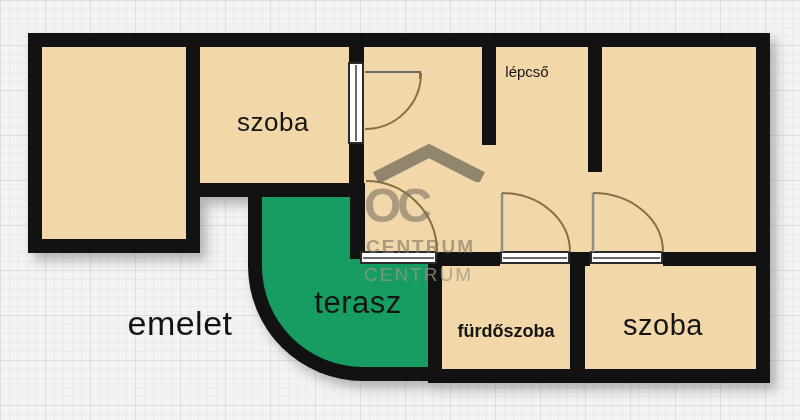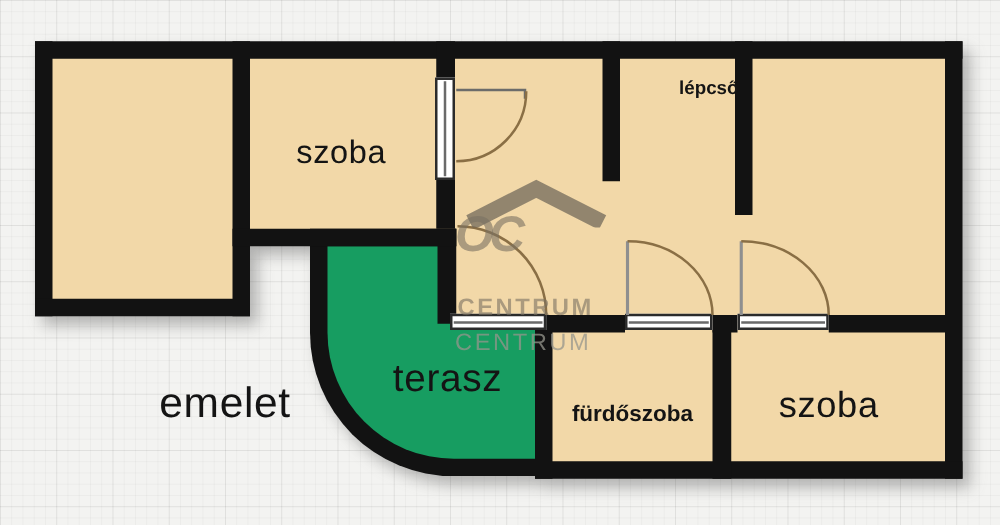--- a/index.html
+++ b/index.html
@@ -29,21 +29,21 @@
   .threshold{
     background:#ffffff;border:2px solid #2b2b2b;box-sizing:border-box;
   }
   .t-line{position:absolute;left:1px;right:1px;top:4px;height:2px;background:#6a6a6a;}
   .t-line-v{position:absolute;top:1px;bottom:1px;left:5px;width:2px;background:#6a6a6a;}
   .label{
     position:absolute;transform:translate(-50%,-50%);
     color:#141414;white-space:nowrap;letter-spacing:0.5px;
   }
   #watermark{position:absolute;left:358px;top:142px;width:140px;color:rgba(122,114,98,0.60);}
-  #wm-logo{position:absolute;left:6px;top:24px;font-size:40px;font-weight:bold;letter-spacing:-4px;font-style:italic;}
+  #wm-logo{position:absolute;left:6px;top:36px;font-size:48px;font-weight:bold;letter-spacing:-4px;}
   #wm-line1{position:absolute;left:8px;top:94px;font-size:19px;font-weight:bold;letter-spacing:2px;}
   #wm-line2{position:absolute;left:6px;top:122px;font-size:19px;font-weight:normal;letter-spacing:2px;color:rgba(150,150,140,0.75);}
   svg{display:block;}
 </style>
 </head>
 <body>
 
 <div id="plan">
 
   <div class="abs terrace-box"></div>
@@ -98,19 +98,19 @@
   <div id="watermark">
     <svg width="140" height="40" viewBox="0 0 140 40" style="position:absolute;left:0;top:0;">
       <path d="M18,36 L71,9 L124,36" fill="none" stroke="rgba(105,98,85,0.7)" stroke-width="13"></path>
     </svg>
     <div id="wm-logo">OC</div>
     <div id="wm-line1">CENTRUM</div>
     <div id="wm-line2">CENTRUM</div>
   </div>
 
   <div class="label" style="left:273px;top:122px;font-size:26px;">szoba</div>
-  <div class="label" style="left:527px;top:71px;font-size:15px;font-weight:bold;letter-spacing:0;margin-left:40px;">lépcső</div>
+  <div class="label" style="left:527px;top:71px;font-size:15px;font-weight:normal;letter-spacing:0;">lépcső</div>
   <div class="label" style="left:358px;top:303px;font-size:31px;">terasz</div>
   <div class="label" style="left:506px;top:331px;font-size:18px;font-weight:bold;letter-spacing:0;">fürdőszoba</div>
   <div class="label" style="left:663px;top:325px;font-size:29px;">szoba</div>
 </div>
 
 <div class="label" style="left:180px;top:323px;font-size:34px;">emelet</div>
 
 </body></html>

